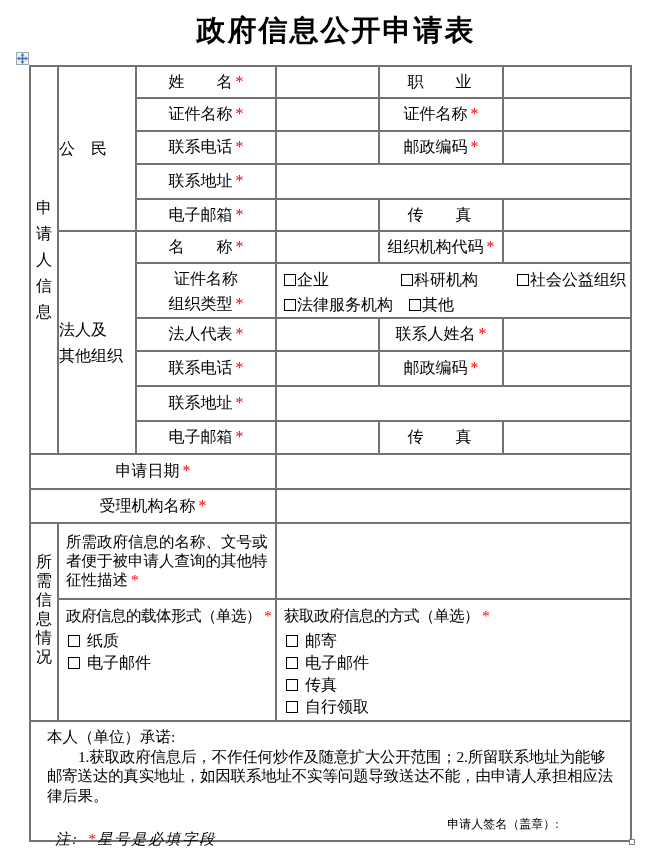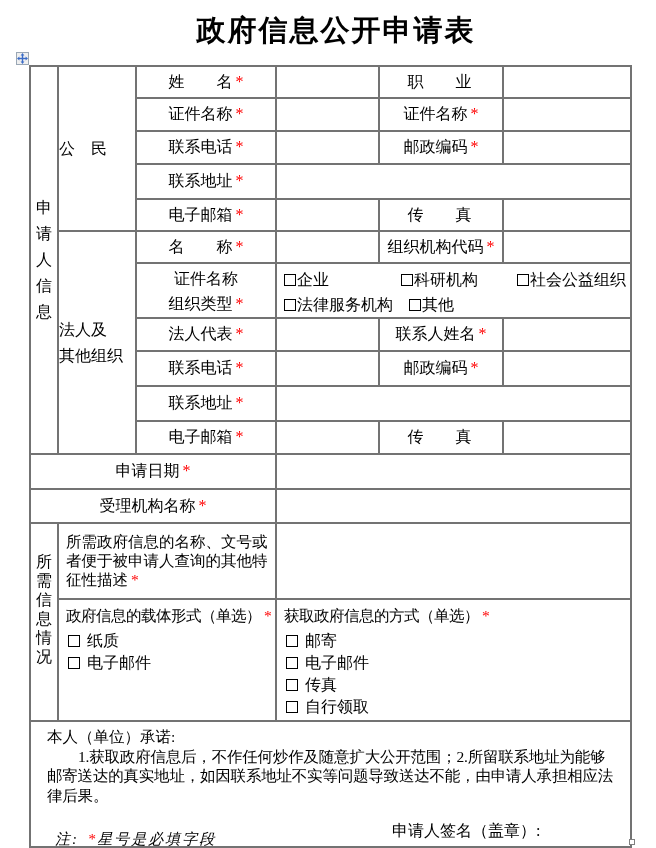--- a/index.html
+++ b/index.html
@@ -24,21 +24,21 @@
   .titem{display:inline-block;}
   .titem .cb{margin-right:1px;}
   .w1{width:113px;} .w2{width:112px;} .w3{width:121px;}
   .desc-cell{vertical-align:top;text-align:left;padding:8px 6px 0 7px;
              font-size:15.5px;line-height:19px;}
   .opt-cell{vertical-align:top;text-align:left;}
   .opt-title{padding:6px 2px 2px 7px;font-size:15.5px;letter-spacing:-0.5px;white-space:nowrap;}
   .opt-line{padding:2px 0 0 9px;font-size:16px;line-height:20px;}
   .pledge{vertical-align:top;text-align:left;padding:5px 16px;font-size:15.5px;line-height:19.5px;}
   .pledge-body{text-indent:31px;letter-spacing:-0.2px;}
-  .pledge-sign{margin-top:16px;padding-left:345px;font-size:16px;}
+  .pledge-sign{margin-top:10px;padding-left:345px;font-size:12px;text-align:center;}
   .footnote{position:absolute;left:55px;top:830px;font-style:italic;font-size:15px;letter-spacing:2px;}
   .move-handle{position:absolute;left:16px;top:52px;width:13px;height:13px;box-sizing:border-box;
                background:#efefef;border:1px solid #9aa7b5;display:flex;align-items:center;justify-content:center;cursor:move;}
   .resize-handle{position:absolute;left:629px;top:839px;width:6px;height:6px;box-sizing:border-box;
                  border:1px solid #808080;background:#fff;}
   .val{background:#fff;}
 </style>
 </head>
 <body>
 

